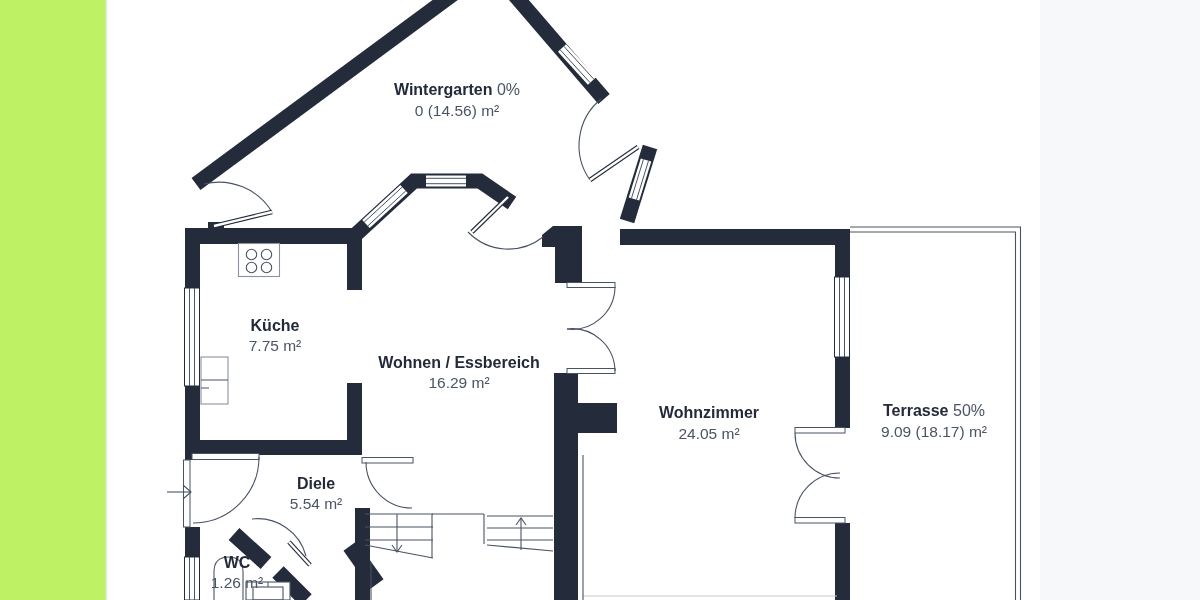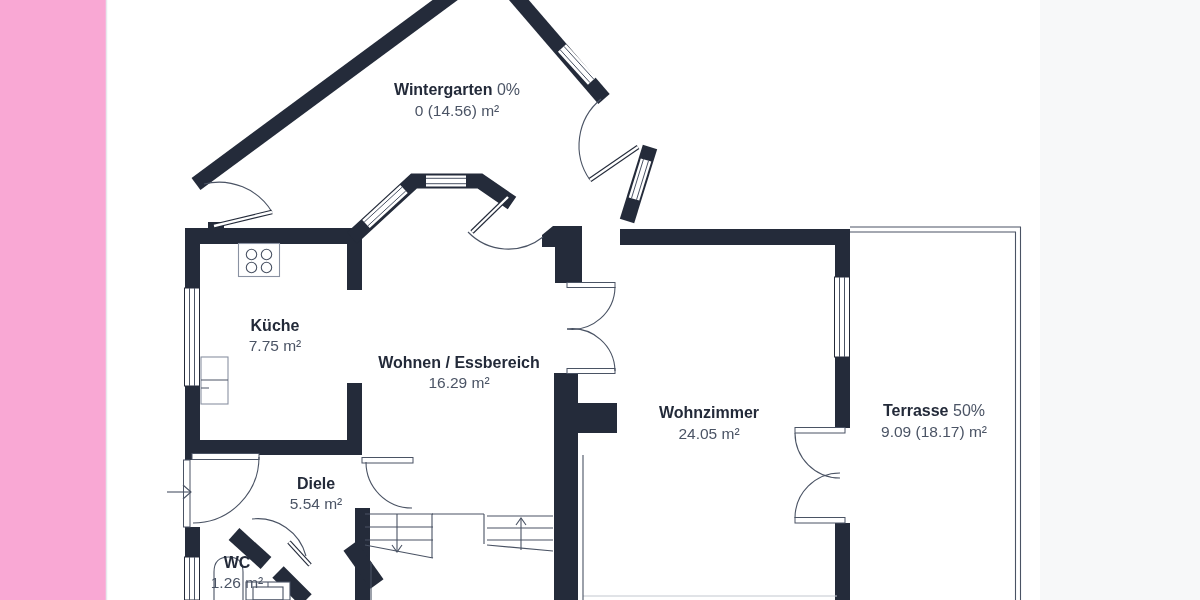--- a/index.html
+++ b/index.html
@@ -1,16 +1,16 @@
 <!DOCTYPE html>
 <html><head>
 <meta charset="utf-8">
 <style>
   html,body{margin:0;padding:0;background:#f7f8f9;}
-  .stage{position:relative;width:1040px;height:600px;background:#f9a8d4;overflow:hidden;
+  .stage{position:relative;width:1040px;height:600px;background:#bef264;overflow:hidden;
          font-family:"Liberation Sans",sans-serif;}
   svg{display:block;}
   .wall{fill:#242b3a;stroke:none;}
   .wline{stroke:#242b3a;stroke-width:15;fill:none;}
   .wline16{stroke:#242b3a;stroke-width:16;fill:none;}
   .tl{stroke:#4a5364;stroke-width:1.1;fill:none;}
   .tl2{stroke:#8a92a2;stroke-width:1.1;fill:#ffffff;}
   .glass{stroke:#ffffff;stroke-width:11;fill:none;}
   .gline{stroke:#4a5364;stroke-width:1;fill:none;}
   .winrect{fill:#ffffff;stroke:#242b3a;stroke-width:1;}

